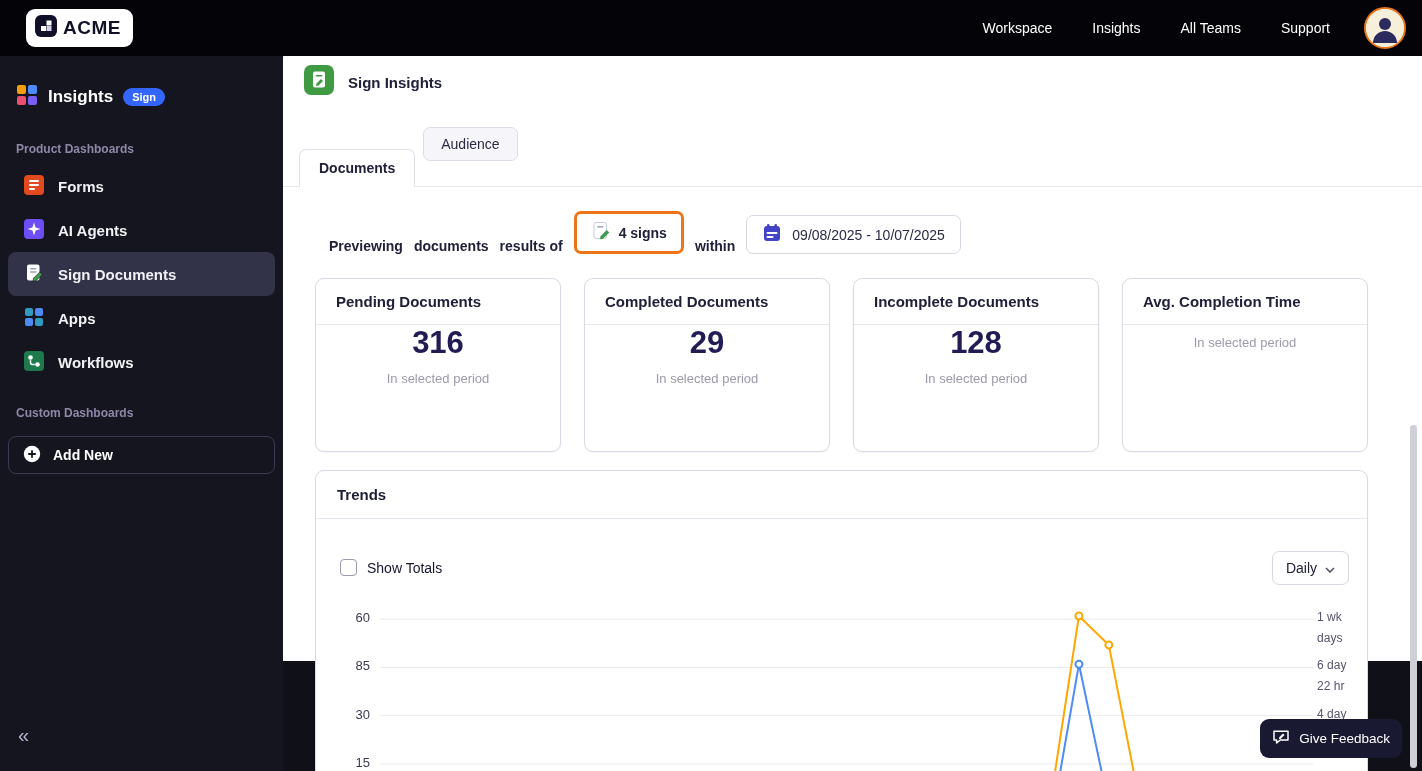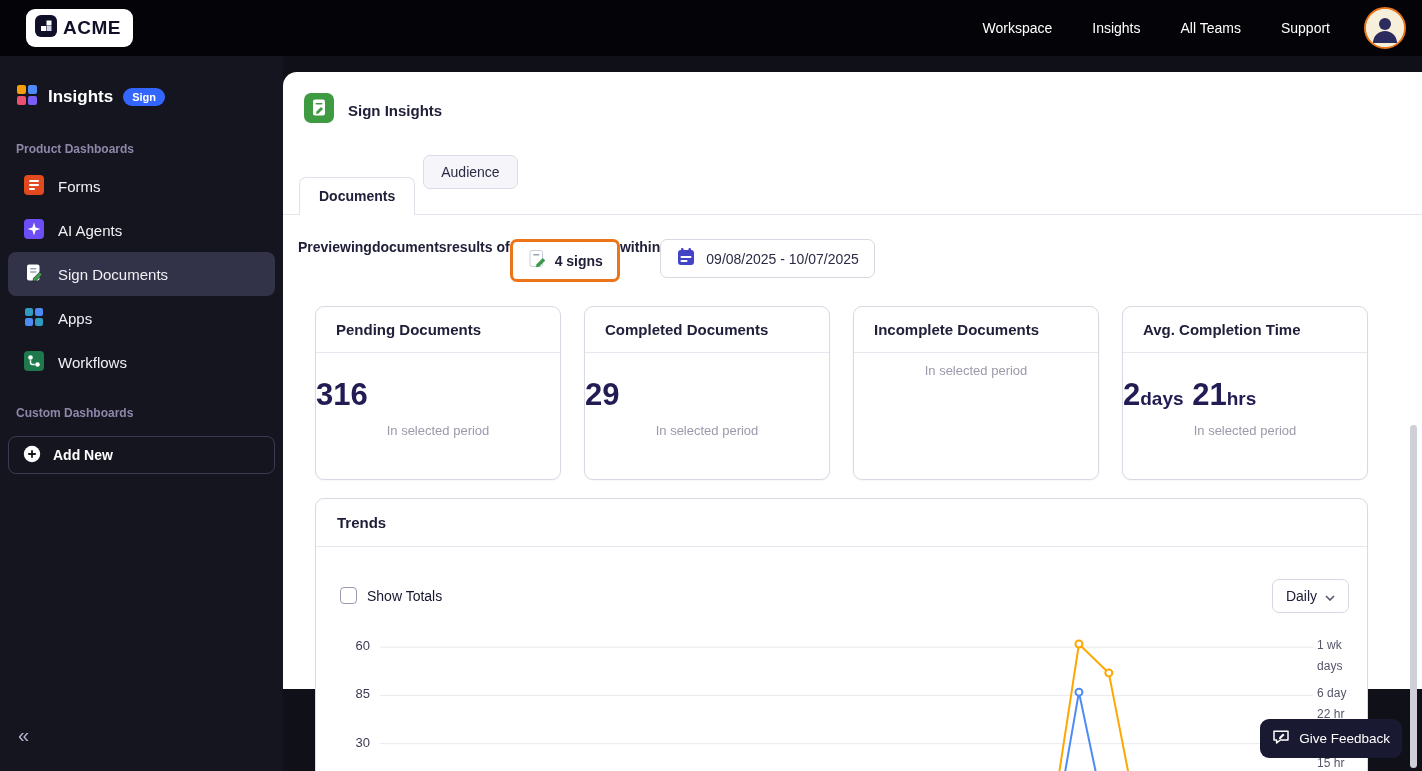--- a/index.html
+++ b/index.html
@@ -16,50 +16,50 @@
   .top-nav span { color:#fff; font-size:14px; cursor:pointer; }
   .avatar { width:42px; height:42px; border-radius:50%; border:2.5px solid #E8731A; overflow:hidden; cursor:pointer; background:#F6EFD9; display:flex; align-items:center; justify-content:center; }
 
   
   .sidebar { position:absolute; left:0; top:56px; width:283px; height:715px; background:#15151f; z-index:20; }
   .side-head { display:flex; align-items:center; gap:10px; padding:28px 16px 10px 16px; }
   .side-title { color:#fff; font-size:17px; font-weight:700; }
   .beta-badge { background:#3366FF; color:#fff; font-size:11px; font-weight:700; border-radius:10px; padding:3px 9px; }
   .section-label { color:#8f87a8; font-size:12px; font-weight:700; padding:22px 16px 8px 16px; }
   .side-item { display:flex; align-items:center; gap:14px; height:44px; margin:0 8px; padding:0 16px; border-radius:8px;
-    color:#f0f0f5; font-size:15px; font-weight:400; cursor:pointer; }
+    color:#f0f0f5; font-size:15px; font-weight:700; cursor:pointer; }
   .side-item.active { background:#323248; }
   .add-new { display:flex; align-items:center; gap:12px; margin:8px 8px 0 8px; height:38px; padding:0 14px;
     border:1px solid #3a3a55; border-radius:8px; color:#fff; font-size:14px; font-weight:700; cursor:pointer; }
   .collapse { position:absolute; left:18px; bottom:24px; color:#b9b4cc; font-size:20px; cursor:pointer; }
 
   
-  .main { position:absolute; left:283px; top:72px; width:1139px; height:617px; background:#fff;
+  .main { position:absolute; left:283px; top:44px; width:1139px; height:617px; background:#fff;
     border-top-left-radius:14px; z-index:10; }
   .main-head { display:flex; align-items:center; gap:14px; padding:21px 54px 0 21px; }
   .page-title { font-size:15px; font-weight:700; color:#20203a; }
 
   .tabs { display:flex; align-items:flex-end; margin-top:28px; padding-left:16px; border-bottom:1px solid #e4e4ec; }
   .tab-active { background:#fff; border:1px solid #e0e0e9; border-bottom:1px solid #fff; border-radius:7px 7px 0 0;
     padding:10px 19px; font-size:14px; font-weight:700; color:#20203a; margin-bottom:-1px; cursor:pointer; }
   .tab-plain { background:#f6f6fa; border:1px solid #dcdce6; border-radius:7px; padding:8px 17px; font-size:14px;
     color:#2a2a44; margin:0 0 25px 8px; cursor:pointer; }
 
-  .filter-row { display:flex; align-items:flex-start; padding:24px 54px 0 15px; font-size:14px; color:#20203a; }
+  .filter-row { display:flex; align-items:flex-end; gap:11px; padding:24px 54px 0 46px; font-size:14px; color:#20203a; }
   .filter-text { font-weight:600; }
   .filter-emph { font-weight:800; }
   .signs-btn { display:flex; align-items:center; gap:8px; border:3px solid #ED7417; border-radius:7px;
     background:#fff; padding:7px 14px; font-size:14px; font-weight:700; color:#20203a; cursor:pointer; }
   .date-btn { display:flex; align-items:center; gap:10px; border:1px solid #d8d8e2; border-radius:7px;
     background:#fff; padding:7px 15px; font-size:14px; color:#2a2a44; cursor:pointer; }
 
   .stats-row { display:flex; gap:23px; padding:24px 54px 0 32px; }
   .stat-card { flex:1; border:1px solid #d9d9e3; border-radius:9px; background:#fff; height:174px; box-shadow:0 1px 2px rgba(20,20,50,.04); }
   .stat-title { font-size:15px; font-weight:700; color:#20203a; padding:14px 20px; border-bottom:1px solid #e7e7ef; }
-  .stat-value { text-align:left; margin-top:24px; font-size:31px; font-weight:800; color:#221c55; }
+  .stat-value { text-align:center; font-size:31px; font-weight:800; color:#221c55; }
   .stat-unit { font-size:19px; font-weight:800; color:#221c55; }
   .stat-caption { text-align:center; margin-top:10px; font-size:13px; color:#9a9aab; }
 
   .trends-card { margin:18px 54px 0 32px; border:1px solid #d9d9e3; border-radius:9px; background:#fff; height:400px; box-shadow:0 1px 2px rgba(20,20,50,.04); }
   .trends-title { font-size:15px; font-weight:700; color:#20203a; padding:15px 21px; border-bottom:1px solid #e7e7ef; }
   .trends-controls { display:flex; align-items:center; justify-content:space-between; padding:25px 18px 0 24px; height:72px; }
   .show-totals { display:flex; align-items:center; gap:10px; cursor:pointer; }
   .checkbox { width:17px; height:17px; border:1.6px solid #9a9aae; border-radius:4px; background:#fff; cursor:pointer; }
   .show-totals-label { font-size:14px; color:#15152e; }
   .interval-btn { display:flex; align-items:center; gap:8px; border:1px solid #d8d8e2; border-radius:7px;
@@ -250,28 +250,25 @@
       <div class="stat-value">316</div>
       <div class="stat-caption">In selected period</div>
     </div>
     <div class="stat-card">
       <div class="stat-title">Completed Documents</div>
       <div class="stat-value">29</div>
       <div class="stat-caption">In selected period</div>
     </div>
     <div class="stat-card">
       <div class="stat-title">Incomplete Documents</div>
+      <div class="stat-value">128</div>
       <div class="stat-caption">In selected period</div>
     </div>
     <div class="stat-card">
       <div class="stat-title">Avg. Completion Time</div>
-      <div class="stat-value">
-        <span>2</span><span class="stat-unit">days</span>
-        <span>21</span><span class="stat-unit">hrs</span>
-      </div>
       <div class="stat-caption">In selected period</div>
     </div>
   </div>
 
   <div class="trends-card">
     <div class="trends-title">Trends</div>
     <div class="trends-controls">
       <div class="show-totals">
         <div class="checkbox"></div>
         <span class="show-totals-label">Show Totals</span>

